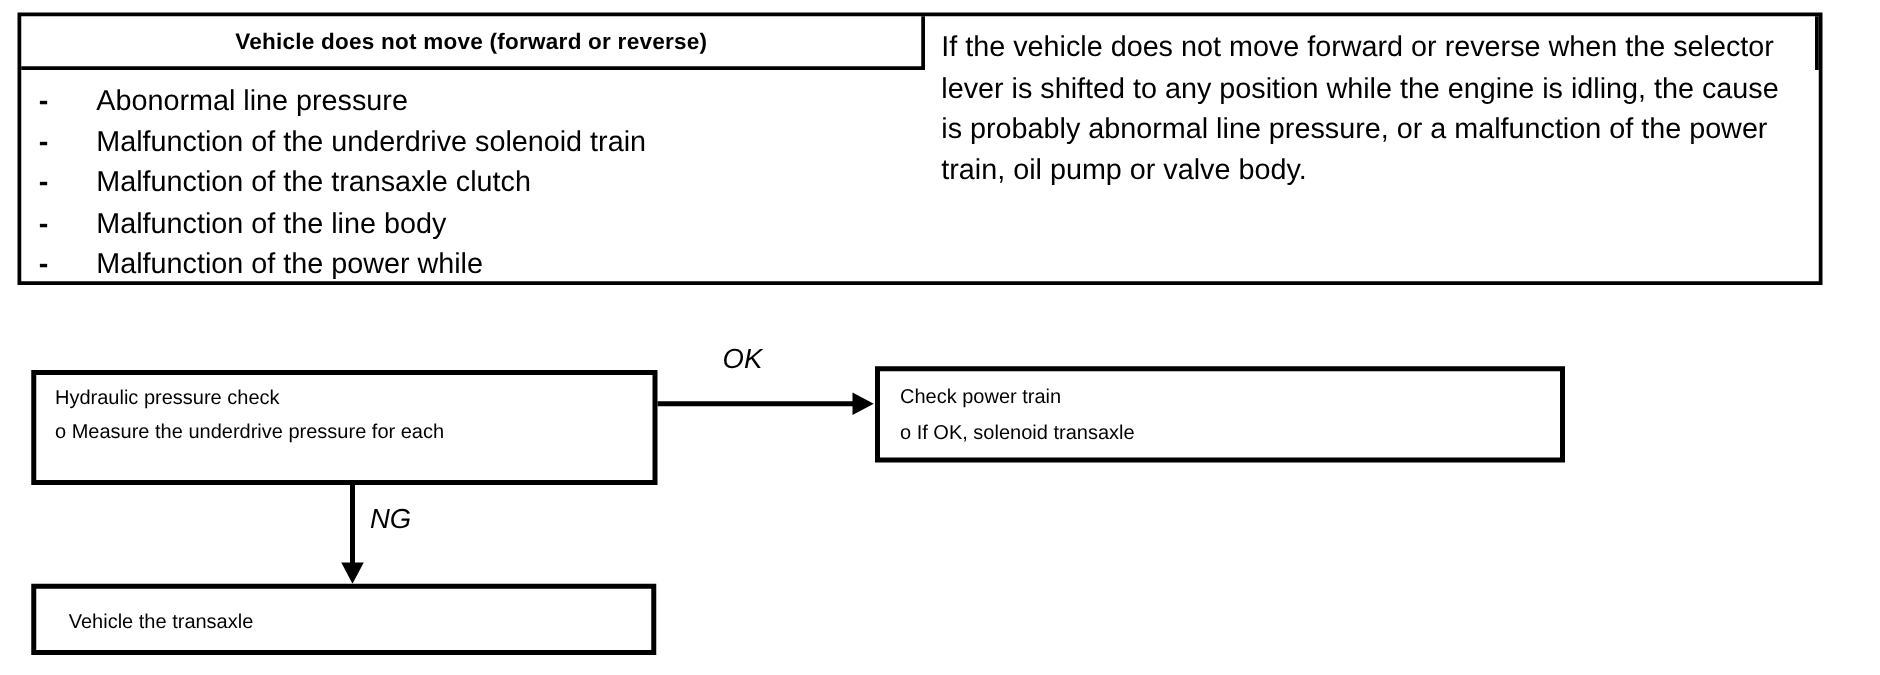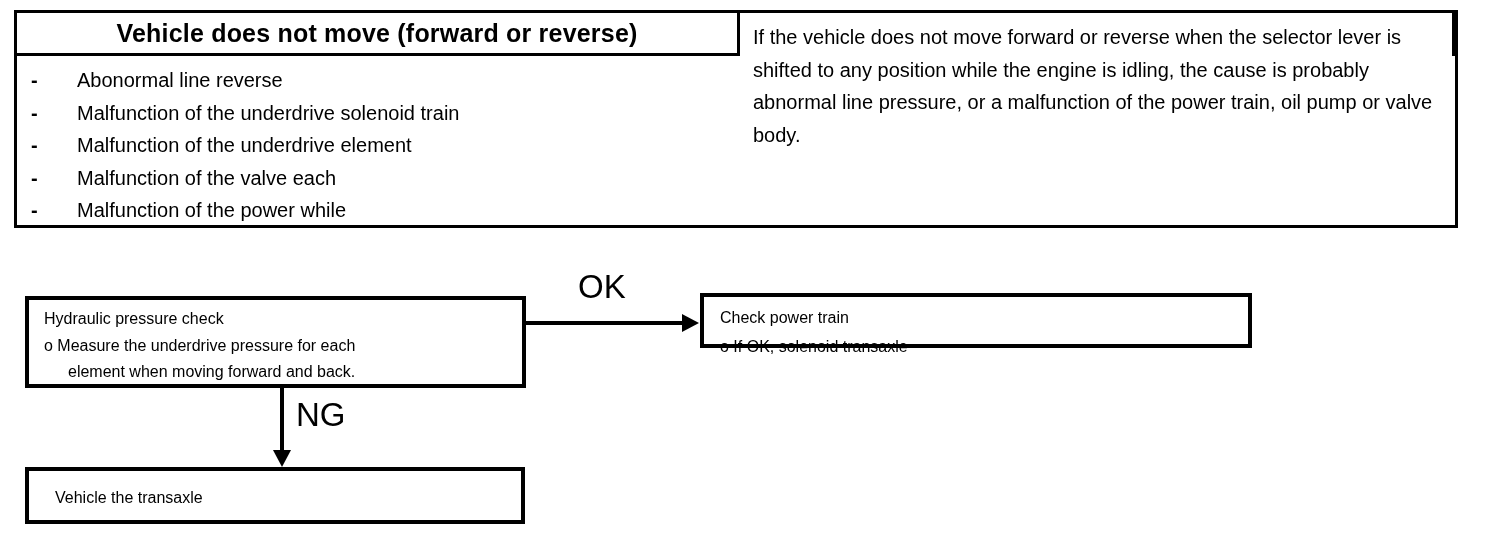--- a/index.html
+++ b/index.html
@@ -30,28 +30,28 @@
     grid-template-columns: 723px 1fr;
     grid-template-rows: 43px 1fr;
     background: #fff;
   }
   .th {
     border-bottom: 3px solid #000;
     display: flex;
     align-items: center;
     justify-content: center;
     font-weight: bold;
-    font-size: 25px;
+    font-size: 18px;
     letter-spacing: 0.2px;
   }
   .cell-divider {
     border-right: 3px solid #000;
   }
   .td {
-    font-size: 20px;
+    font-size: 23px;
     line-height: 32.5px;
   }
   .td-symptom {
     padding: 8px 18px 0 13px;
   }
   .td-causes {
     padding: 8px 10px 0 14px;
   }
   .cause-row {
     display: flex;
@@ -78,43 +78,44 @@
     width: 501px;
     height: 92px;
     padding: 6px 8px 0 15px;
     line-height: 26.5px;
     white-space: nowrap;
   }
   .fbox-powertrain {
     left: 700px;
     top: 293px;
     width: 552px;
-    height: 55px;
+    height: 77px;
     padding: 7px 8px 0 16px;
     line-height: 28.5px;
     white-space: nowrap;
   }
   .fbox-replace {
     left: 25px;
     top: 467px;
     width: 500px;
     height: 57px;
     display: flex;
     align-items: center;
     padding: 4px 8px 0 26px;
     white-space: nowrap;
   }
   .fbox-indent {
     padding-left: 24px;
   }
 
   .flow-label {
     position: absolute;
-    font-size: 33px;
+    font-size: 22px;
     line-height: 26px;
+    font-style: italic;
   }
   .label-ok { left: 578px; top: 274px; }
   .label-ng { left: 296px; top: 402px; }
 
   .arrow-h-line {
     position: absolute;
     left: 526px;
     top: 321px;
     width: 158px;
     height: 4px;
@@ -154,49 +155,48 @@
 
 <div class="page">
 
   <div class="dtable">
     <div class="th cell-divider">Vehicle does not move (forward or reverse)</div>
     <div class="td td-symptom cell-divider">If the vehicle does not move forward or reverse when the selector lever is shifted to any position while the engine is idling, the cause is probably abnormal line pressure, or a malfunction of the power train, oil pump or valve body.</div>
     <div class="td td-causes">
 
         <div class="cause-row">
           <span class="cause-dash">-</span>
-          <span class="cause-text">Abonormal line reverse</span>
+          <span class="cause-text">Abonormal line pressure</span>
         </div>
 
         <div class="cause-row">
           <span class="cause-dash">-</span>
           <span class="cause-text">Malfunction of the underdrive solenoid train</span>
         </div>
 
         <div class="cause-row">
           <span class="cause-dash">-</span>
-          <span class="cause-text">Malfunction of the underdrive element</span>
-        </div>
-
-        <div class="cause-row">
-          <span class="cause-dash">-</span>
-          <span class="cause-text">Malfunction of the valve each</span>
+          <span class="cause-text">Malfunction of the transaxle clutch</span>
+        </div>
+
+        <div class="cause-row">
+          <span class="cause-dash">-</span>
+          <span class="cause-text">Malfunction of the line body</span>
         </div>
 
         <div class="cause-row">
           <span class="cause-dash">-</span>
           <span class="cause-text">Malfunction of the power while</span>
         </div>
       </div>
   </div>
 
   <div class="fbox fbox-hydraulic">
     <div>Hydraulic pressure check</div>
     <div>o Measure the underdrive pressure for each</div>
-    <div class="fbox-indent">element when moving forward and back.</div>
   </div>
 
   <div class="flow-label label-ok">OK</div>
 
   <div class="arrow-h-line"></div>
   <div class="arrow-h-head"></div>
 
   <div class="fbox fbox-powertrain">
     <div>Check power train</div>
     <div>o If OK, solenoid transaxle</div>

